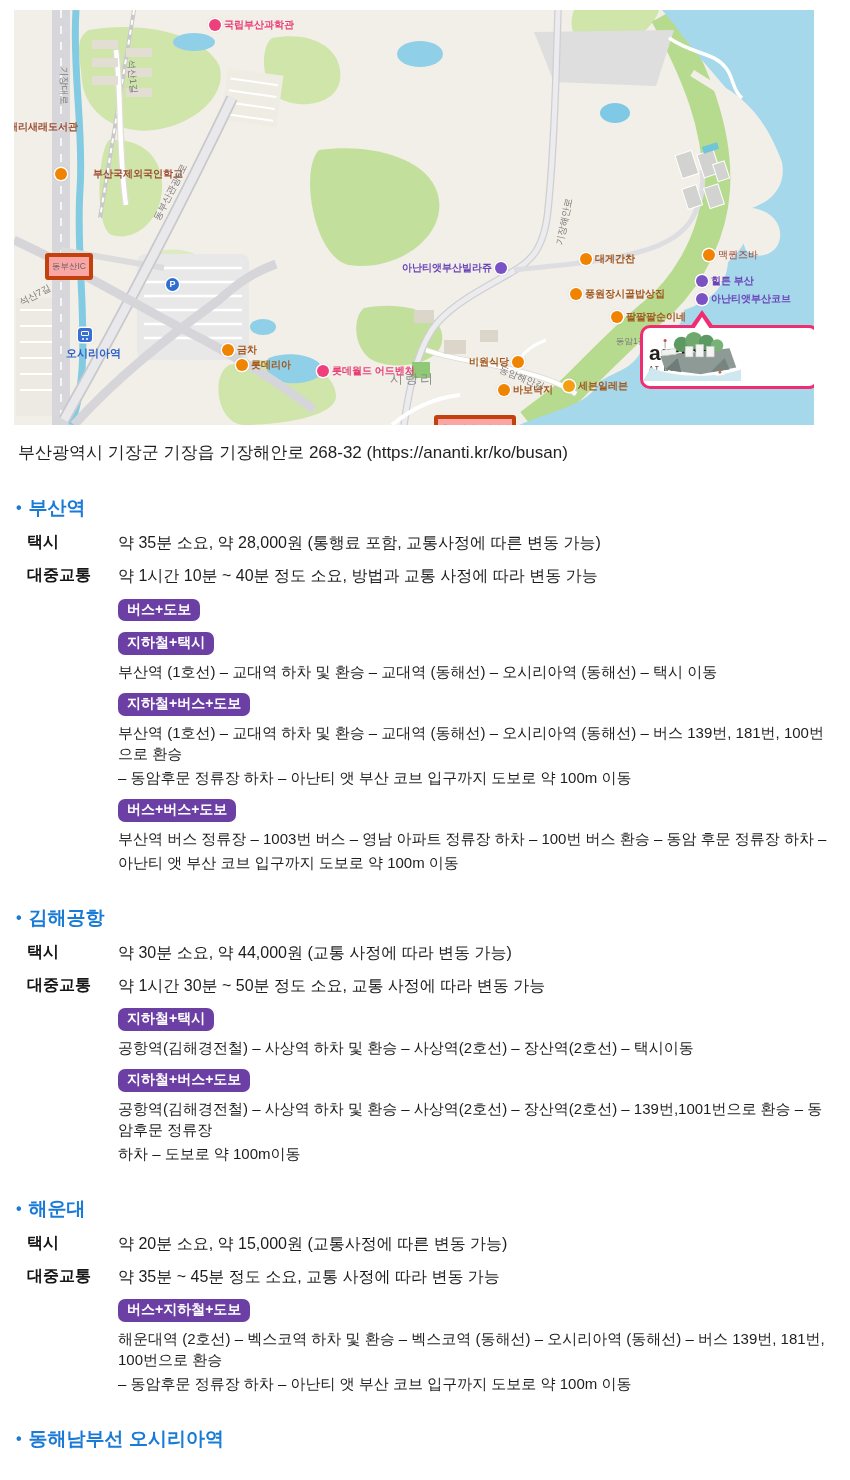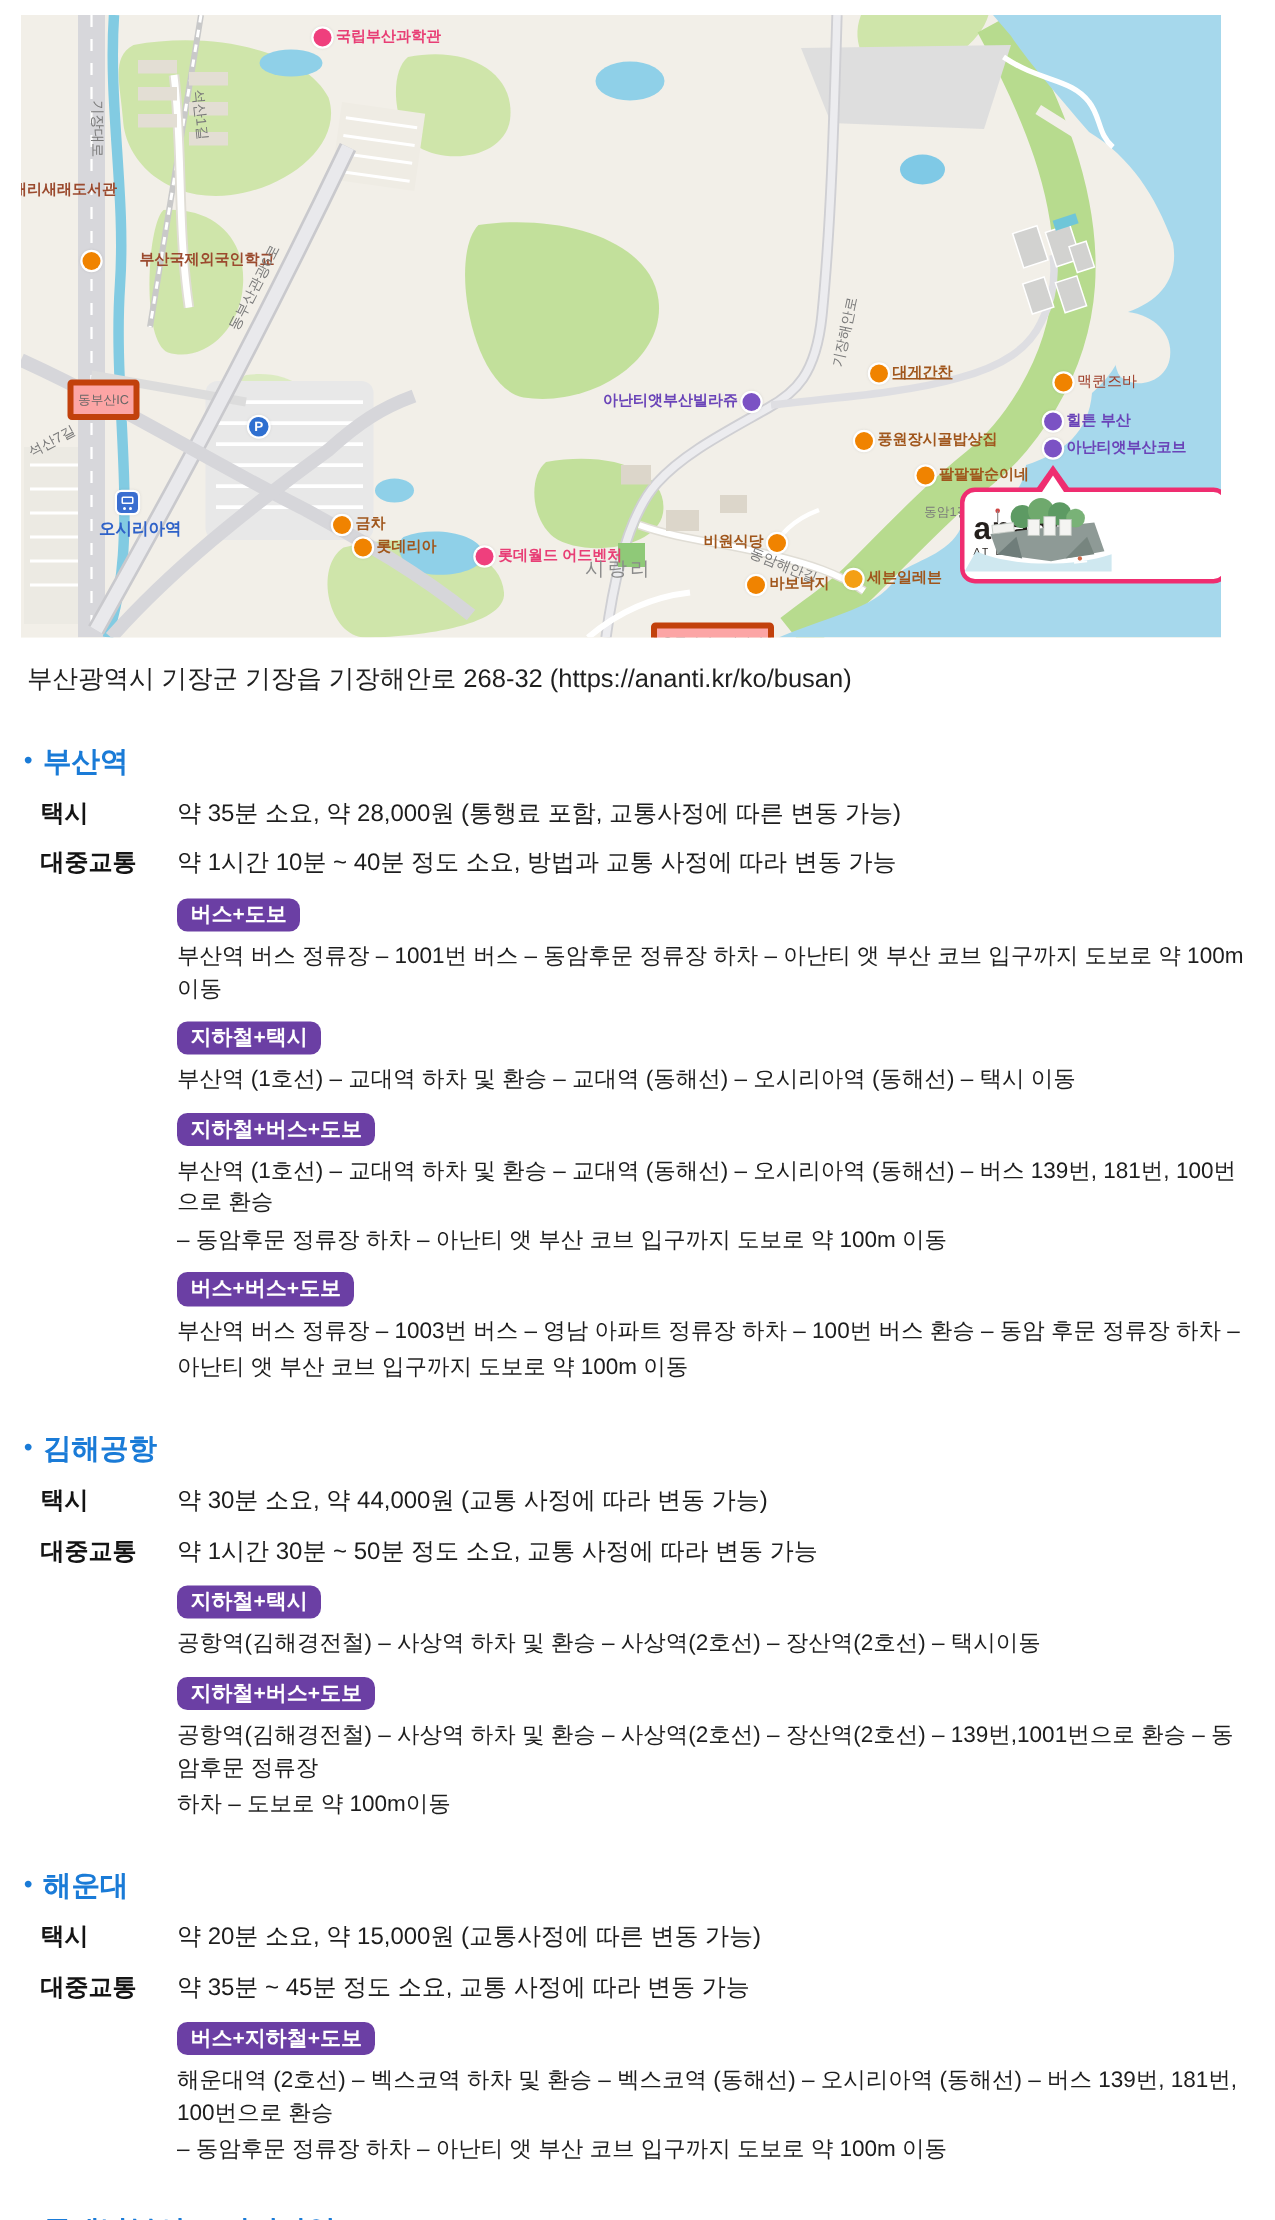--- a/index.html
+++ b/index.html
@@ -207,21 +207,21 @@
   <span class="maplabel lab-pink" style="left:303px;top:355px;">
       <span class="icon-poi bg-pink"></span>
       <span>롯데월드 어드벤처</span>
     </span>
   <span class="maplabel lab-district" style="left:376px;top:362px;">시랑리</span>
   <span class="maplabel lab-purple" style="left:388px;top:252px;">
       <span>아난티앳부산빌라쥬</span>
       <span class="icon-poi bg-purple"></span>
     </span>
   <span class="maplabel lab-road" style="left:545px;top:230px;transform:rotate(-78deg);">기장해안로</span>
-  <span class="maplabel lab-orange" style="left:566px;top:233px;text-decoration:underline;">
+  <span class="maplabel lab-orange" style="left:566px;top:243px;">
       <span class="icon-poi bg-orange"></span>
       <span>대게간찬</span>
     </span>
   <span class="maplabel lab-orange" style="left:556px;top:278px;">
       <span class="icon-poi bg-orange"></span>
       <span>풍원장시골밥상집</span>
     </span>
   <span class="maplabel lab-orange" style="left:597px;top:301px;">
       <span class="icon-poi bg-orange"></span>
       <span>팔팔팔순이네</span>
@@ -296,21 +296,20 @@
       <div class="row-label">택시</div>
       <div class="row-value">약 35분 소요, 약 28,000원 (통행료 포함, 교통사정에 따른 변동 가능)</div>
     </div>
     <div class="row">
       <div class="row-label">대중교통</div>
       <div class="row-value">약 1시간 10분 ~ 40분 정도 소요, 방법과 교통 사정에 따라 변동 가능</div>
     </div>
     <div class="methods">
       <div class="method">
         <span class="badge">버스+도보</span>
-        <div class="mline">부산역 버스 정류장 – 1001번 버스 – 동암후문 정류장 하차 – 아난티 앳 부산 코브 입구까지 도보로 약 100m 이동</div>
       </div>
       <div class="method">
         <span class="badge">지하철+택시</span>
         <div class="mline">부산역 (1호선) – 교대역 하차 및 환승 – 교대역 (동해선) – 오시리아역 (동해선) – 택시 이동</div>
       </div>
       <div class="method">
         <span class="badge">지하철+버스+도보</span>
         <div class="mline">부산역 (1호선) – 교대역 하차 및 환승 – 교대역 (동해선) – 오시리아역 (동해선) – 버스 139번, 181번, 100번으로 환승</div>
         <div class="mline">– 동암후문 정류장 하차 – 아난티 앳 부산 코브 입구까지 도보로 약 100m 이동</div>
       </div>

